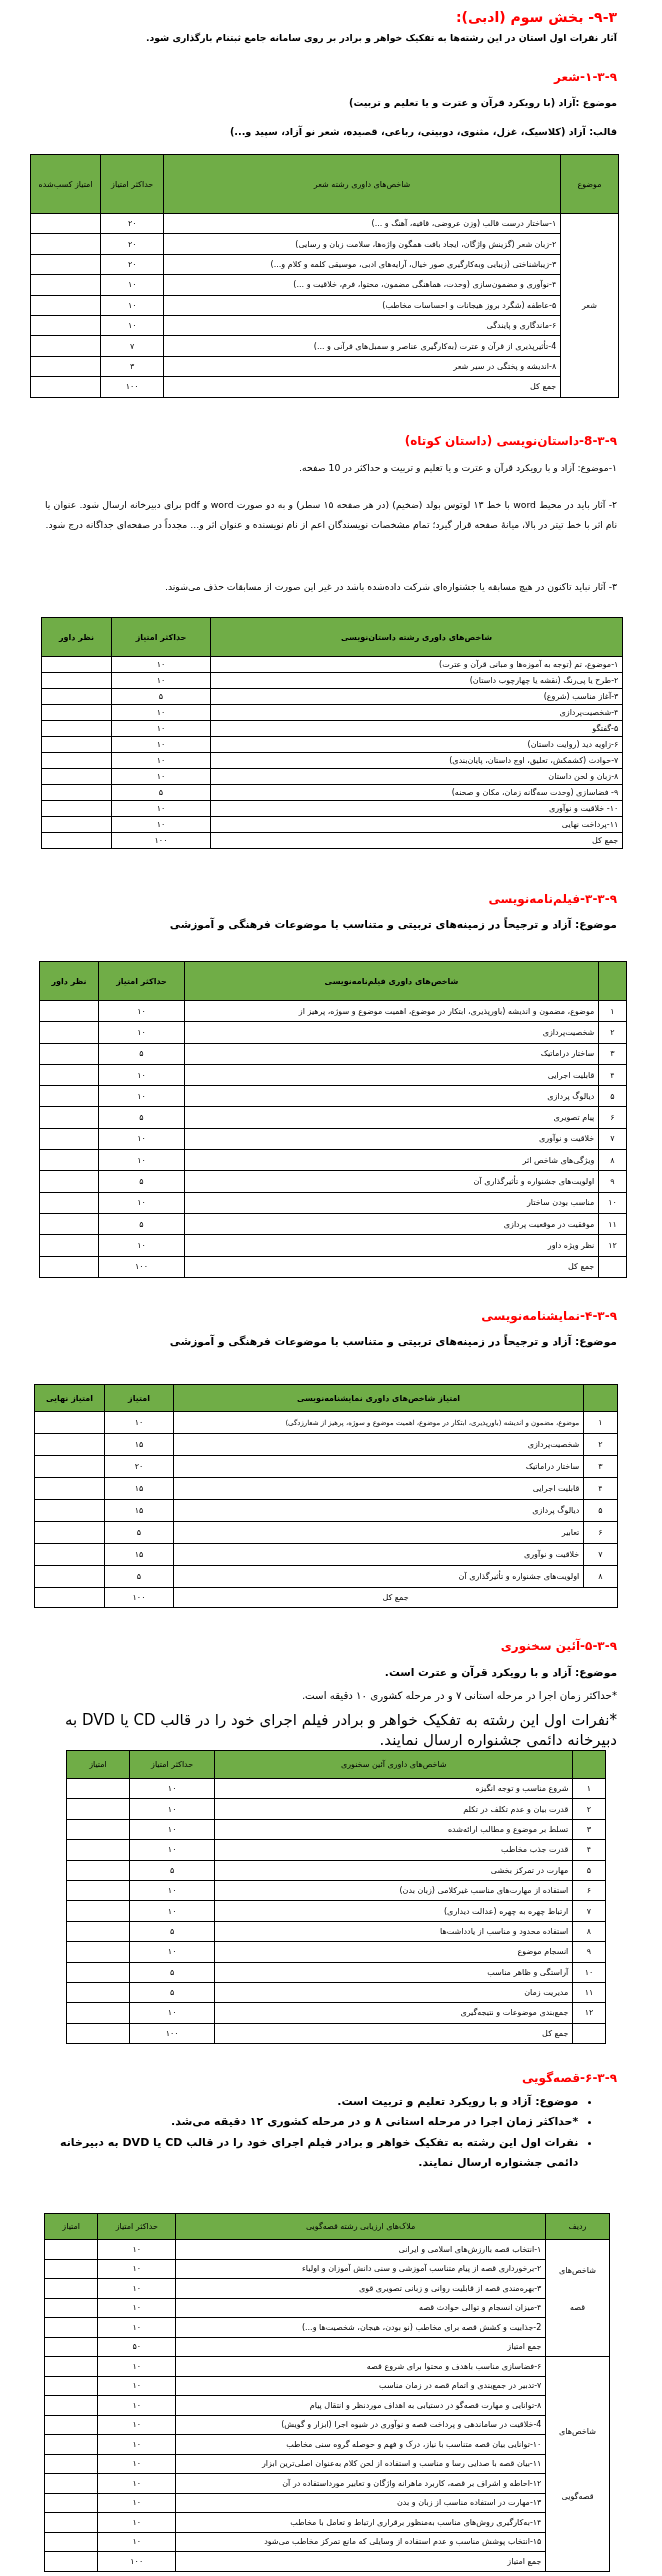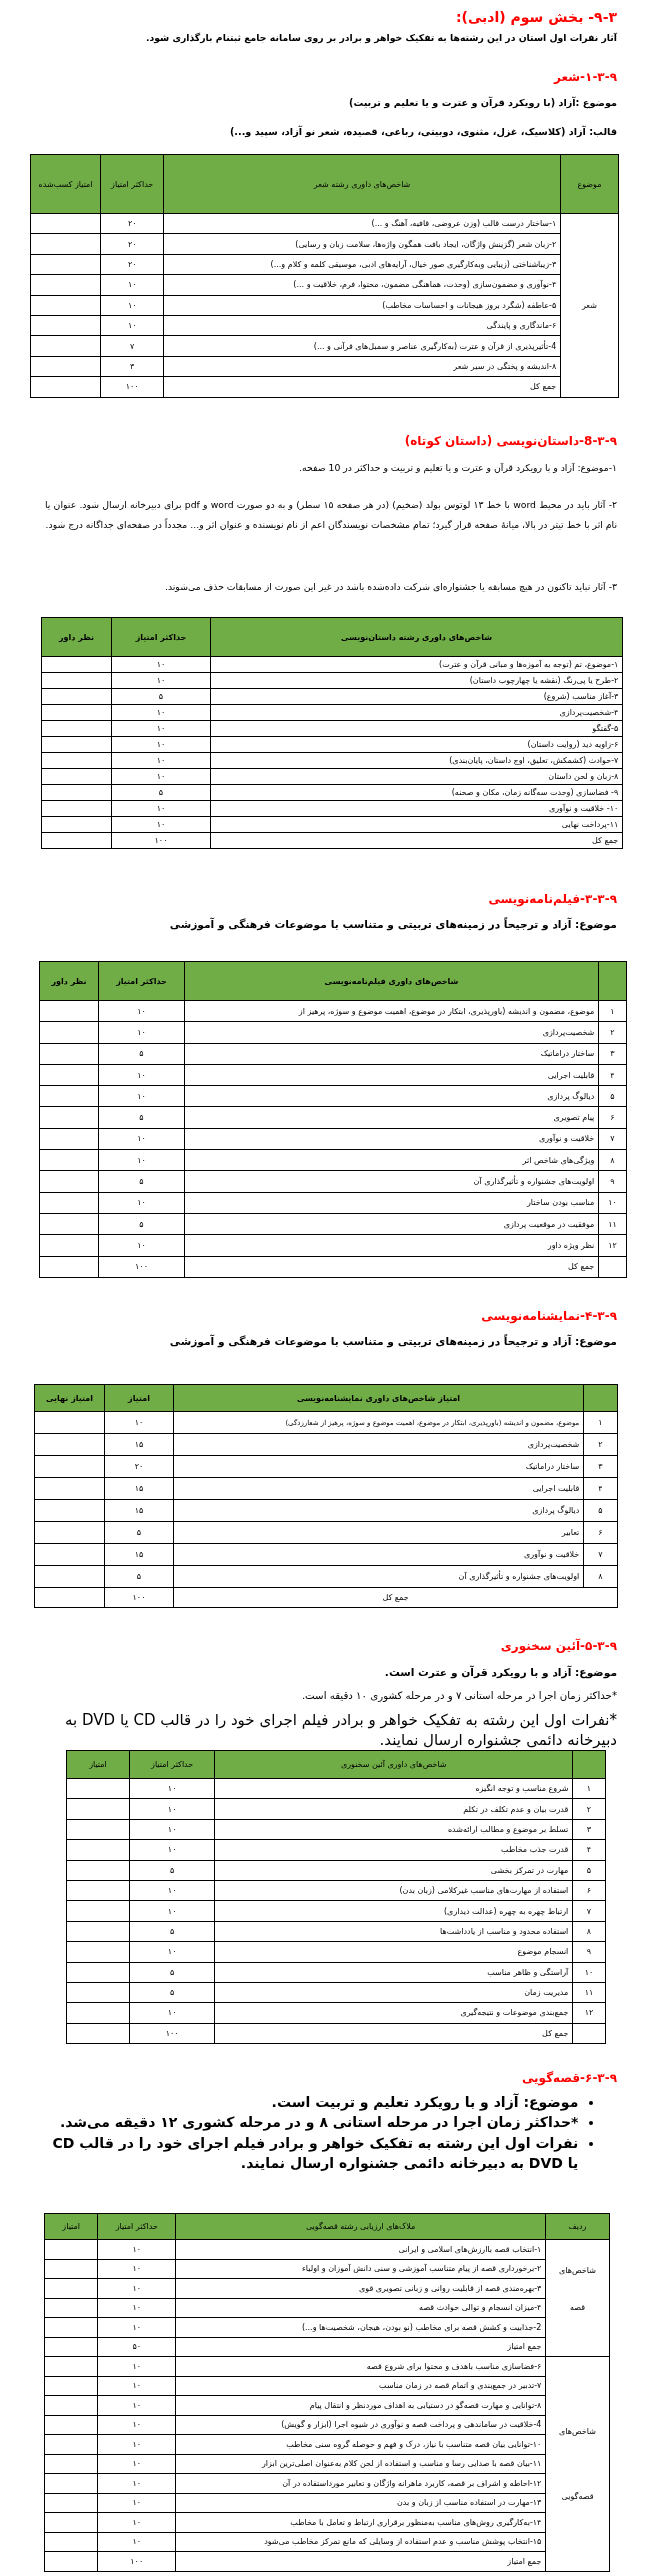--- a/index.html
+++ b/index.html
@@ -14,21 +14,21 @@
   .pb { font-size:9.7px; font-weight:bold; line-height:13px; }
   .psub { font-size:10.7px; font-weight:bold; }
   table { border-collapse:collapse; position:absolute; direction:rtl; table-layout:fixed; }
   td, th { border:0.9px solid #000; font-size:8px; padding:0 3.7px; vertical-align:middle; overflow:hidden; white-space:nowrap; }
   th { background:#70ad47; font-weight:normal; text-align:center; }
   td.c { text-align:center; }
   td.r { text-align:right; }
   .thick { border:1.9px solid #000; }
   .thick td, .thick th { border-width:0.9px; }
   ul.bul { position:absolute; margin:0; padding:0 16.7px 0 0; list-style:disc; }
-  ul.bul li { font-size:14px; font-weight:bold; line-height:20.4px; }
+  ul.bul li { font-size:11px; font-weight:bold; line-height:20.4px; }
 </style>
 </head>
 <body>
 
 <div class="abs h-main" style="right:45px; top:9.3px;">۹-۳- بخش سوم (ادبی):</div>
 <div class="abs p" style="right:45px; top:31px; font-weight:bold;">آثار نفرات اول استان در این رشته‌ها به تفکیک خواهر و برادر بر روی سامانه جامع ثبتنام بارگذاری شود.</div>
 
 <div class="abs h-sec" style="right:45px; top:70px;">۱-۳-۹-شعر</div>
 <div class="abs pb" style="right:45px; top:96px;">موضوع :آزاد (با رویکرد قرآن و عترت و یا تعلیم و تربیت)</div>
 <div class="abs pb" style="right:45px; top:125px;">قالب: آزاد (کلاسیک، غزل، مثنوی، دوبیتی، رباعی، قصیده، شعر نو آزاد، سپید و...)</div>

